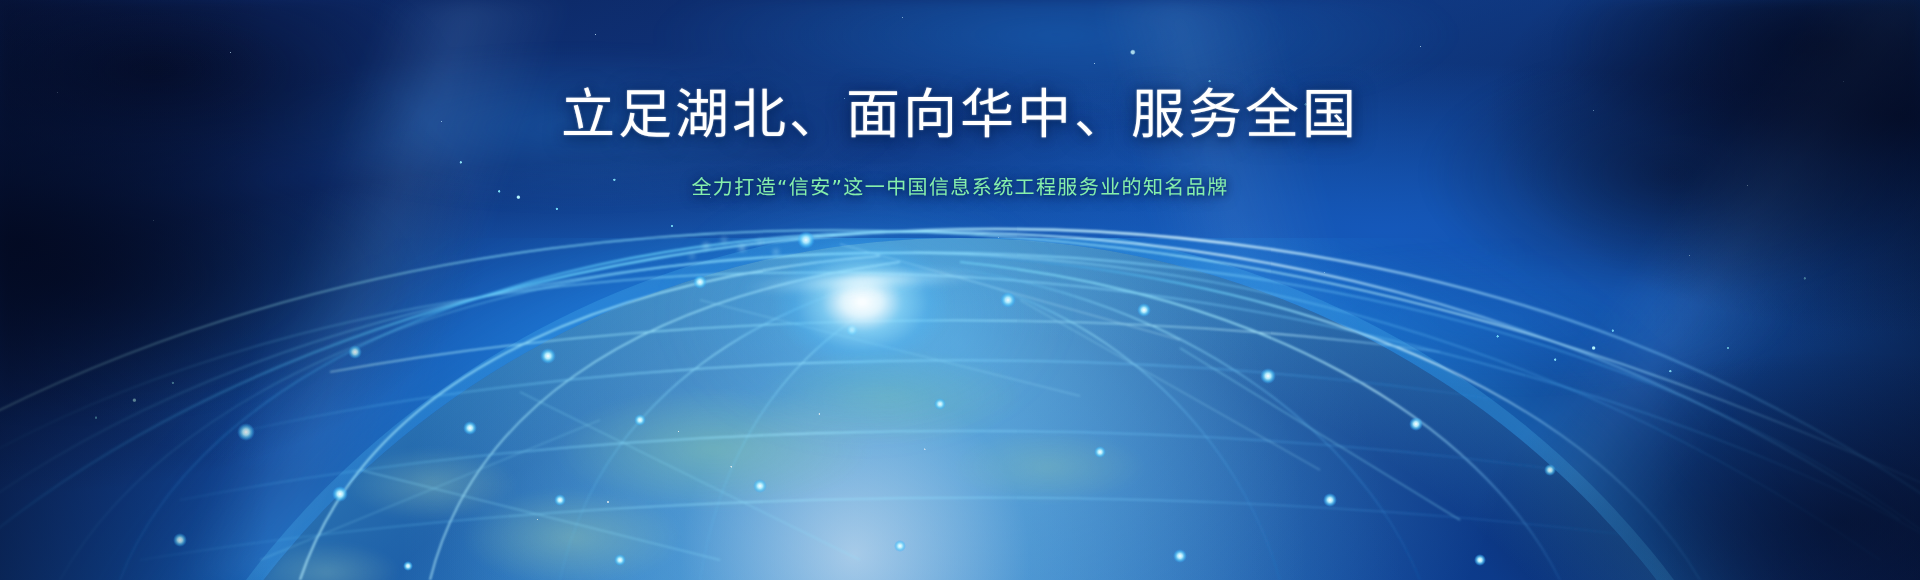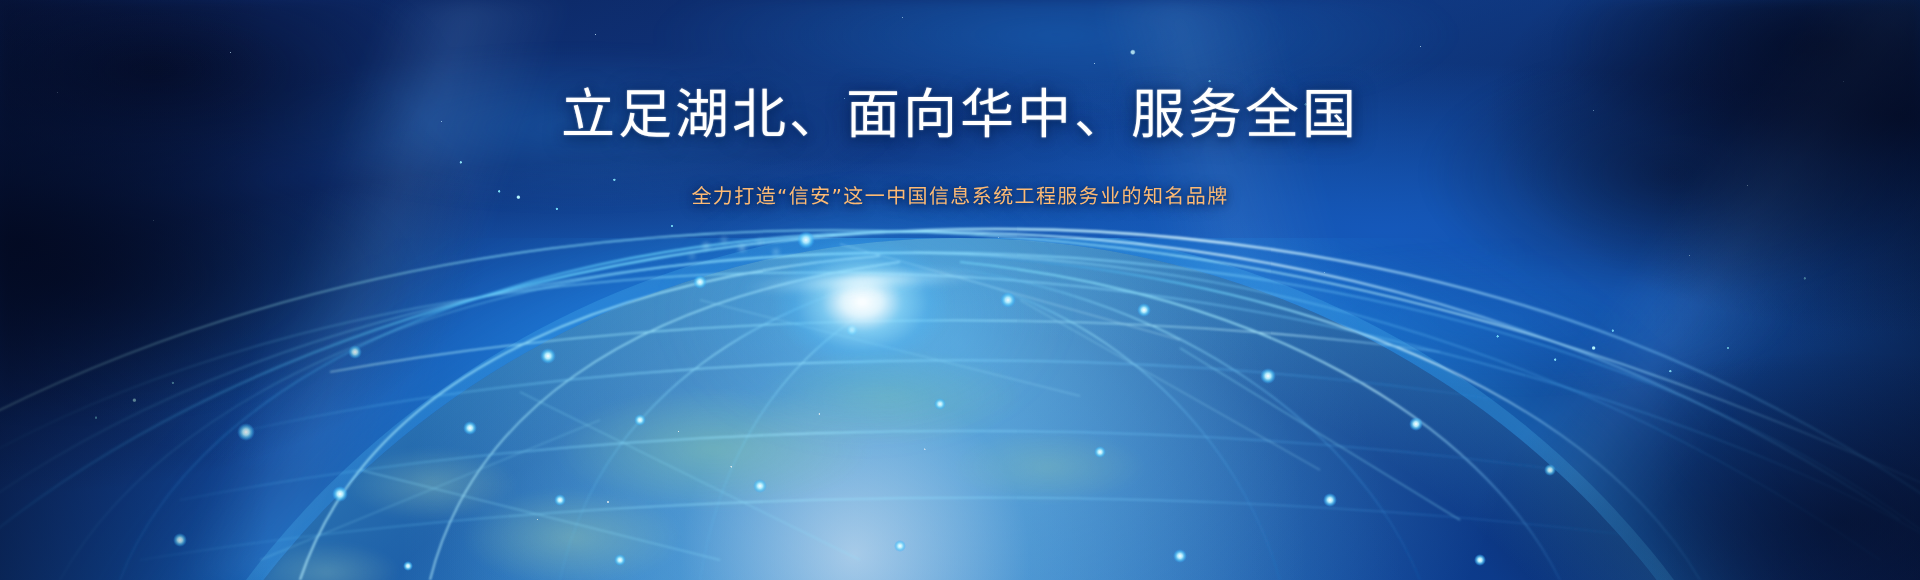--- a/index.html
+++ b/index.html
@@ -213,24 +213,24 @@
     color:#ffffff;
     letter-spacing:3px;
     text-shadow:
       0 0 2px rgba(255,255,255,.55),
       0 2px 10px rgba(0,35,90,.85),
       0 3px 22px rgba(0,25,70,.75);
     white-space:nowrap;
     text-align:center;
   }
   .subline {
-    margin-top:36px;
+    margin-top:27px;
     font-size:20px;
     font-weight:400;
-    color:#fdba74;
+    color:#86efac;
     letter-spacing:1.4px;
     text-shadow:
       0 1px 6px rgba(0,35,90,.9),
       0 2px 14px rgba(0,25,70,.7);
     white-space:nowrap;
   }
 </style>
 </head>
 <body>
 

